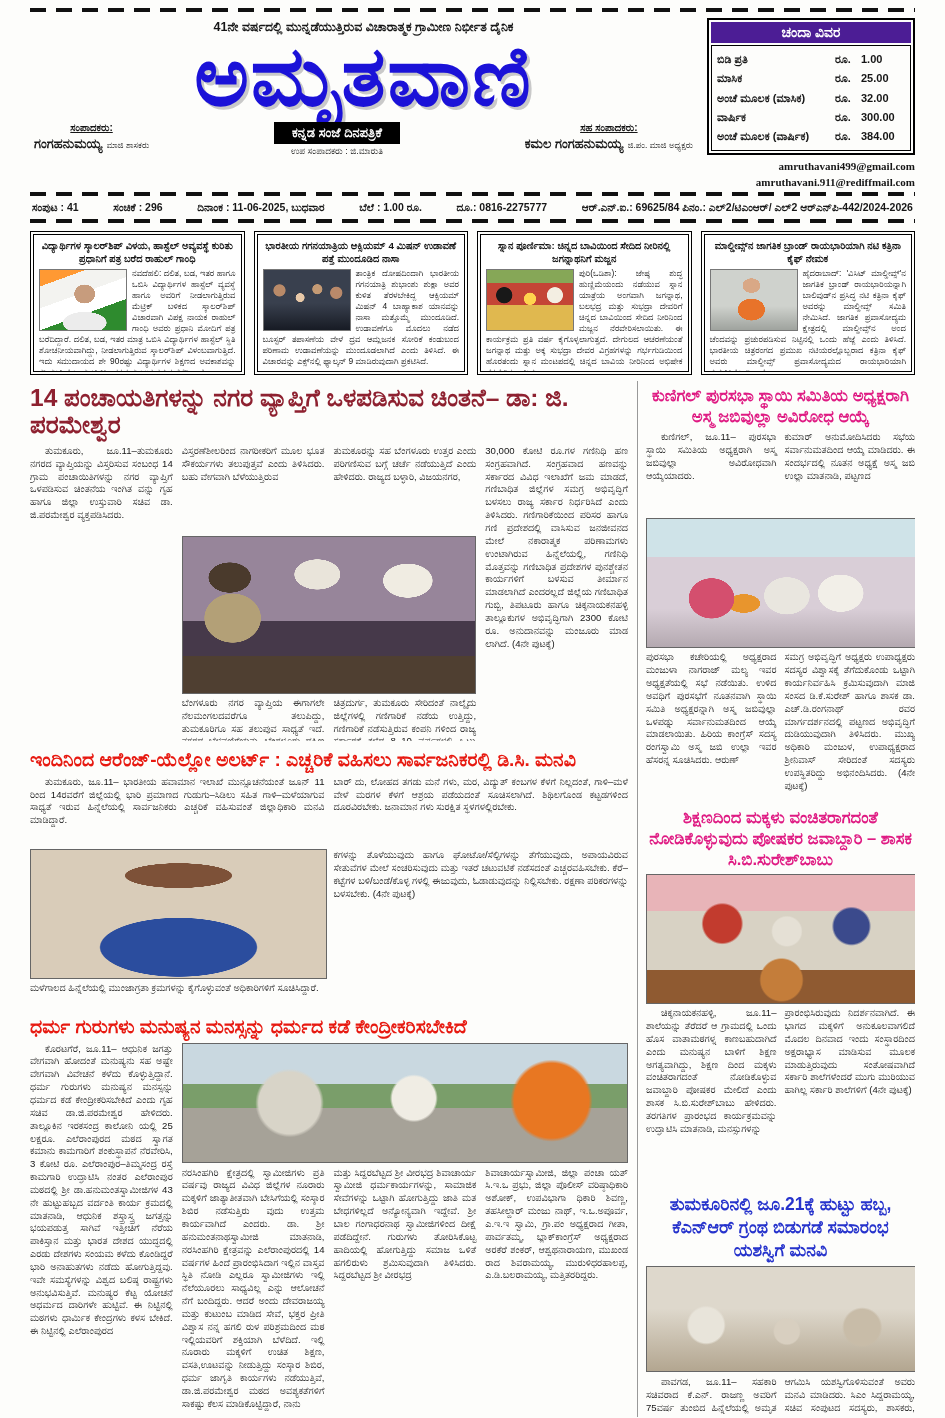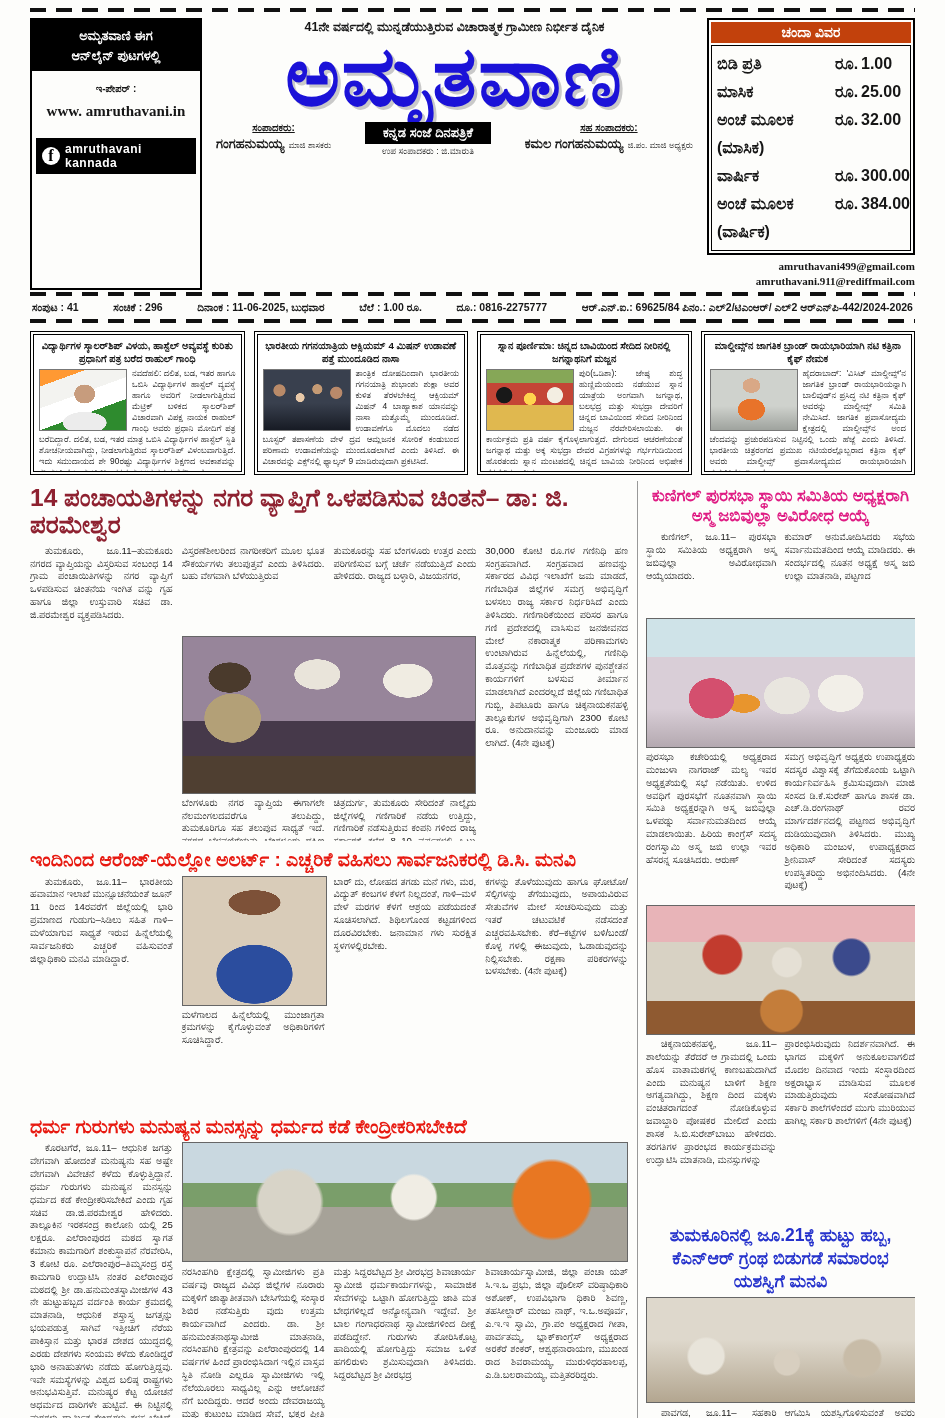--- a/index.html
+++ b/index.html
@@ -23,23 +23,23 @@
   .logo{font-size:83px;font-weight:bold;color:#1b12d8;line-height:1.02;letter-spacing:2px;
         text-shadow:3px 3px 0 #c9c9c9,-1px -1px 0 #fff;}
   .ed-row{display:flex;justify-content:space-between;align-items:flex-start;margin-top:2px;padding:0 4px;}
   .ed-label{font-size:10px;font-weight:bold;text-decoration:underline;}
   .ed-name{font-size:13px;font-weight:bold;}
   .ed-title{font-size:8.5px;}
   .badge{background:#000;color:#fff;font-weight:bold;font-size:13px;padding:3px 18px;display:inline-block;}
   .sub-ed{font-size:9px;margin-top:2px;}
   .sub-box{width:208px;}
   .sub-frame{border:2px solid #000;padding:2px;}
-  .sub-title{background:#c2410c;color:#fff;font-weight:bold;text-align:center;font-size:14px;padding:2px 0;}
+  .sub-title{background:#4c1d95;color:#fff;font-weight:bold;text-align:center;font-size:14px;padding:2px 0;}
   .sub-inner{border:1px solid #000;margin-top:2px;padding:4px 5px;}
-  .sub-row{display:flex;font-size:16px;font-weight:bold;line-height:1.75;}
+  .sub-row{display:flex;font-size:11px;font-weight:bold;line-height:1.75;}
   .sub-row .l{flex:1;text-align:left;}
   .sub-row .c{width:26px;}
   .sub-row .r{width:44px;text-align:left;}
   .emails{text-align:right;font-weight:bold;font-size:11px;font-family:"Liberation Serif",serif;margin-top:4px;line-height:1.4;}
   
   .dateline{display:flex;justify-content:space-between;font-size:10.5px;font-weight:bold;padding:3px 2px;}
   
   .briefs{display:grid;grid-template-columns:repeat(4,1fr);gap:9px;margin:8px 0 6px;}
   .brief{border:1px solid #000;outline:1px solid #000;outline-offset:2px;margin:3px;padding:4px 5px;height:128px;overflow:hidden;background:#fff;}
   .brief h3{margin:0 0 3px;font-size:9.8px;text-align:center;line-height:1.35;}
@@ -58,21 +58,21 @@
   .a1-grid{display:grid;grid-template-columns:repeat(4,1fr);grid-template-rows:88px 158px auto;gap:3px 9px;height:296px;overflow:hidden;}
   .a1-c1{grid-column:1;grid-row:1/4;}
   .a1-t2{grid-column:2;grid-row:1;}
   .a1-t3{grid-column:3;grid-row:1;}
   .a1-photo{grid-column:2/4;grid-row:2;}
   .a1-b2{grid-column:2;grid-row:3;}
   .a1-b3{grid-column:3;grid-row:3;}
   .a1-c4{grid-column:4;grid-row:1/4;}
   
   .h-red{color:#e71910;font-size:19px;font-weight:bold;margin:8px 0 5px;line-height:1.15;}
-  .al-grid{display:grid;grid-template-columns:repeat(4,1fr);gap:9px;height:232px;overflow:hidden;}
+  .al-grid{display:grid;grid-template-columns:repeat(2,1fr);gap:9px;height:232px;overflow:hidden;}
   .dc-photo{width:100%;height:128px;margin-bottom:3px;}
   
   .dh-grid{display:grid;grid-template-columns:repeat(4,1fr);grid-template-rows:120px auto;gap:4px 9px;height:388px;overflow:hidden;margin-top:2px;}
   .dh-c1{grid-column:1;grid-row:1/3;}
   .dh-photo{grid-column:2/5;grid-row:1;}
   .dh-c2{grid-column:2;grid-row:2;}
   .dh-c3{grid-column:3;grid-row:2;}
   .dh-c4{grid-column:4;grid-row:2;}
   
   .h-pink{color:#df1b83;font-size:16.5px;font-weight:bold;text-align:center;line-height:1.25;margin:4px 0 5px;}
@@ -138,32 +138,20 @@
     radial-gradient(circle at 80% 58%,#c8bca8 0 8%,transparent 9%),
     linear-gradient(180deg,#ded8cc 0 40%,#b3a690 100%);}
 </style>
 </head>
 <body>
 
 <div class="page">
   <div class="dash"></div>
 
   <div class="masthead">
-    <div class="online-box">
-      <div class="online-head">
-        <div>ಅಮೃತವಾಣಿ ಈಗ</div>
-        <div>ಆನ್‌ಲೈನ್ ಪುಟಗಳಲ್ಲಿ</div>
-      </div>
-      <div class="epaper">ಇ-ಪೇಪರ್ :</div>
-      <div class="website">www. amruthavani.in</div>
-      <div class="fb-strip">
-        <span class="fb-circle">f</span>
-        <span class="fb-text">amruthavani kannada</span>
-      </div>
-    </div>
 
     <div class="mast-center">
       <div class="tagline">41ನೇ ವರ್ಷದಲ್ಲಿ ಮುನ್ನಡೆಯುತ್ತಿರುವ ವಿಚಾರಾತ್ಮಕ ಗ್ರಾಮೀಣ ನಿರ್ಭೀತ ದೈನಿಕ</div>
       <div class="logo">ಅಮೃತವಾಣಿ</div>
       <div class="ed-row">
         <div>
           <div class="ed-label">ಸಂಪಾದಕರು:</div>
           <span class="ed-name">ಗಂಗಹನುಮಯ್ಯ</span>
           <span class="ed-title">ಮಾಜಿ ಶಾಸಕರು</span>
         </div>
@@ -280,26 +268,26 @@
         </div>
       </div>
 
       <div>
         <h2 class="h-red">ಇಂದಿನಿಂದ ಆರೆಂಜ್-ಯೆಲ್ಲೋ ಅಲರ್ಟ್ : ಎಚ್ಚರಿಕೆ ವಹಿಸಲು ಸಾರ್ವಜನಿಕರಲ್ಲಿ ಡಿ.ಸಿ. ಮನವಿ</h2>
         <div class="al-grid">
           <div class="bodytxt">
               <p class="ind">ತುಮಕೂರು, ಜೂ.11– ಭಾರತೀಯ ಹವಾಮಾನ ಇಲಾಖೆ ಮುನ್ಸೂಚನೆಯಂತೆ ಜೂನ್ 11 ರಿಂದ 14ರವರೆಗೆ ಜಿಲ್ಲೆಯಲ್ಲಿ ಭಾರಿ ಪ್ರಮಾಣದ ಗುಡುಗು–ಸಿಡಿಲು ಸಹಿತ ಗಾಳಿ–ಮಳೆಯಾಗುವ ಸಾಧ್ಯತೆ ಇರುವ ಹಿನ್ನೆಲೆಯಲ್ಲಿ ಸಾರ್ವಜನಿಕರು ಎಚ್ಚರಿಕೆ ವಹಿಸುವಂತೆ ಜಿಲ್ಲಾಧಿಕಾರಿ ಮನವಿ ಮಾಡಿದ್ದಾರೆ.</p>
             </div>
           <div class="bodytxt">
+              <p>ಬಾರ್ ದು, ಲೋಹದ ತಗಡು ಮನೆ ಗಳು, ಮರ, ವಿದ್ಯುತ್ ಕಂಬಗಳ ಕೆಳಗೆ ನಿಲ್ಲದಂತೆ, ಗಾಳಿ–ಮಳೆ ವೇಳೆ ಮರಗಳ ಕೆಳಗೆ ಆಶ್ರಯ ಪಡೆಯದಂತೆ ಸೂಚಿಸಲಾಗಿದೆ. ಶಿಥಿಲಗೊಂಡ ಕಟ್ಟಡಗಳಿಂದ ದೂರವಿರಬೇಕು. ಜನಾಮಾನ ಗಳು ಸುರಕ್ಷಿತ ಸ್ಥಳಗಳಲ್ಲಿರಬೇಕು.</p>
+            </div>
+          <div class="bodytxt">
             <div class="dc-photo photo ph-dc"></div>
             <p>ಮಳೆಗಾಲದ ಹಿನ್ನೆಲೆಯಲ್ಲಿ ಮುಂಜಾಗ್ರತಾ ಕ್ರಮಗಳನ್ನು ಕೈಗೊಳ್ಳುವಂತೆ ಅಧಿಕಾರಿಗಳಿಗೆ ಸೂಚಿಸಿದ್ದಾರೆ.</p>
           </div>
-          <div class="bodytxt">
-              <p>ಬಾರ್ ದು, ಲೋಹದ ತಗಡು ಮನೆ ಗಳು, ಮರ, ವಿದ್ಯುತ್ ಕಂಬಗಳ ಕೆಳಗೆ ನಿಲ್ಲದಂತೆ, ಗಾಳಿ–ಮಳೆ ವೇಳೆ ಮರಗಳ ಕೆಳಗೆ ಆಶ್ರಯ ಪಡೆಯದಂತೆ ಸೂಚಿಸಲಾಗಿದೆ. ಶಿಥಿಲಗೊಂಡ ಕಟ್ಟಡಗಳಿಂದ ದೂರವಿರಬೇಕು. ಜನಾಮಾನ ಗಳು ಸುರಕ್ಷಿತ ಸ್ಥಳಗಳಲ್ಲಿರಬೇಕು.</p>
-            </div>
           <div class="bodytxt">
               <p>ಕಗಳನ್ನು ತೊಳೆಯುವುದು ಹಾಗೂ ಘೋಟೋ/ಸೆಲ್ಫಿಗಳನ್ನು ತೆಗೆಯುವುದು, ಅಪಾಯವಿರುವ ಸೇತುವೆಗಳ ಮೇಲೆ ಸಂಚರಿಸುವುದು ಮತ್ತು ಇತರೆ ಚಟುವಟಿಕೆ ನಡೆಸದಂತೆ ಎಚ್ಚರವಹಿಸಬೇಕು. ಕೆರೆ–ಕಟ್ಟೆಗಳ ಬಳಿ/ಬಂಡೆ/ಕೊಳ್ಳ ಗಳಲ್ಲಿ ಈಜುವುದು, ಓಡಾಡುವುದನ್ನು ನಿಲ್ಲಿಸಬೇಕು. ರಕ್ಷಣಾ ಪರಿಕರಗಳನ್ನು ಬಳಸಬೇಕು. (4ನೇ ಪುಟಕ್ಕೆ)</p>
             </div>
         </div>
       </div>
 
       <div>
         <h2 class="h-red">ಧರ್ಮ ಗುರುಗಳು ಮನುಷ್ಯನ ಮನಸ್ಸನ್ನು ಧರ್ಮದ ಕಡೆ ಕೇಂದ್ರೀಕರಿಸಬೇಕಿದೆ</h2>
         <div class="dh-grid">
           <div class="dh-c1 bodytxt">
@@ -328,20 +316,21 @@
           <p>ಕುಮಾರ್ ಅನುಮೋದಿಸಿದರು ಸಭೆಯ ಸರ್ವಾನುಮತದಿಂದ ಆಯ್ಕೆ ಮಾಡಿದರು. ಈ ಸಂದರ್ಭದಲ್ಲಿ ನೂತನ ಅಧ್ಯಕ್ಷೆ ಅಸ್ಮ ಜಬಿ ಉಲ್ಲಾ ಮಾತನಾಡಿ, ಪಟ್ಟಣದ</p>
         </div>
         <div class="kn-photo photo ph-kunigal"></div>
         <div class="two-col kn-bottom bodytxt">
           <p>ಪುರಸಭಾ ಕಚೇರಿಯಲ್ಲಿ ಅಧ್ಯಕ್ಷರಾದ ಮಂಜುಳಾ ನಾಗರಾಜ್ ಮಲ್ಯ ಇವರ ಅಧ್ಯಕ್ಷತೆಯಲ್ಲಿ ಸಭೆ ನಡೆಯಿತು. ಉಳಿದ ಅವಧಿಗೆ ಪುರಸಭೆಗೆ ನೂತನವಾಗಿ ಸ್ಥಾಯಿ ಸಮಿತಿ ಅಧ್ಯಕ್ಷರನ್ನಾಗಿ ಅಸ್ಮ ಜಬಿವುಲ್ಲಾ ಒಳಪಡ್ನು ಸರ್ವಾನುಮತದಿಂದ ಆಯ್ಕೆ ಮಾಡಲಾಯಿತು. ಹಿರಿಯ ಕಾಂಗ್ರೆಸ್ ಸದಸ್ಯ ರಂಗಸ್ವಾಮಿ ಅಸ್ಮ ಜಬಿ ಉಲ್ಲಾ ಇವರ ಹೆಸರನ್ನ ಸೂಚಿಸಿದರು. ಆರುಣ್</p>
           <p>ಸಮಗ್ರ ಅಭಿವೃದ್ಧಿಗೆ ಅಧ್ಯಕ್ಷರು ಉಪಾಧ್ಯಕ್ಷರು ಸದಸ್ಯರ ವಿಶ್ವಾಸಕ್ಕೆ ತೆಗೆದುಕೊಂಡು ಒಟ್ಟಾಗಿ ಕಾರ್ಯನಿರ್ವಹಿಸಿ ಕ್ರಮಿಸುವುದಾಗಿ ಮಾಜಿ ಸಂಸದ ಡಿ.ಕೆ.ಸುರೇಶ್ ಹಾಗೂ ಶಾಸಕ ಡಾ. ಎಚ್.ಡಿ.ರಂಗನಾಥ್ ರವರ ಮಾರ್ಗದರ್ಶನದಲ್ಲಿ ಪಟ್ಟಣದ ಅಭಿವೃದ್ಧಿಗೆ ದುಡಿಯುವುದಾಗಿ ತಿಳಿಸಿದರು. ಮುಖ್ಯ ಅಧಿಕಾರಿ ಮಂಜುಳ, ಉಪಾಧ್ಯಕ್ಷರಾದ ಶ್ರೀನಿವಾಸ್ ಸೇರಿದಂತೆ ಸದಸ್ಯರು ಉಪಸ್ಥಿತರಿದ್ದು ಅಭಿನಂದಿಸಿದರು. (4ನೇ ಪುಟಕ್ಕೆ)</p>
         </div>
       </div>
 
       <div>
+        <h2 class="h-pink">ಶಿಕ್ಷಣದಿಂದ ಮಕ್ಕಳು ವಂಚಿತರಾಗದಂತೆ ನೋಡಿಕೊಳ್ಳುವುದು ಪೋಷಕರ ಜವಾಬ್ದಾರಿ – ಶಾಸಕ ಸಿ.ಬಿ.ಸುರೇಶ್‌ಬಾಬು</h2>
         <div class="sk-photo photo ph-lamp"></div>
         <div class="two-col sk-bottom bodytxt">
           <p class="ind">ಚಿಕ್ಕನಾಯಕನಹಳ್ಳಿ, ಜೂ.11– ಶಾಲೆಯನ್ನು ತೆರೆದರೆ ಆ ಗ್ರಾಮದಲ್ಲಿ ಒಂದು ಹೊಸ ವಾತಾಮಠಗಳ್ನ ಕಾಣಬಹುದಾಗಿದೆ ಎಂದು ಮನುಷ್ಯನ ಬಾಳಿಗೆ ಶಿಕ್ಷಣ ಅಗತ್ಯವಾಗಿದ್ದು, ಶಿಕ್ಷಣ ದಿಂದ ಮಕ್ಕಳು ವಂಚಿತರಾಗದಂತೆ ನೋಡಿಕೊಳ್ಳುವ ಜವಾಬ್ದಾರಿ ಪೋಷಕರ ಮೇಲಿದೆ ಎಂದು ಶಾಸಕ ಸಿ.ಬಿ.ಸುರೇಶ್‌ಬಾಬು ಹೇಳಿದರು. ತರಗತಿಗಳ ಪ್ರಾರಂಭದ ಕಾರ್ಯಕ್ರಮವನ್ನು ಉದ್ಘಾಟಿಸಿ ಮಾತನಾಡಿ, ಮನಸ್ಸುಗಳನ್ನು</p>
           <p>ಪ್ರಾರಂಭಿಸಿರುವುದು ನಿದರ್ಶನವಾಗಿದೆ. ಈ ಭಾಗದ ಮಕ್ಕಳಿಗೆ ಅನುಕೂಲವಾಗಲಿದೆ ಮೊದಲ ದಿನವಾದ ಇಂದು ಸಂಸ್ಥಾರದಿಂದ ಅಕ್ಷರಾಭ್ಯಾಸ ಮಾಡಿಸುವ ಮೂಲಕ ಮಾಡುತ್ತಿರುವುದು ಸಂತೋಷವಾಗಿದೆ ಸರ್ಕಾರಿ ಶಾಲೆಗಳೆಂದರೆ ಮುಗು ಮುರಿಯುವ ಹಾಗಿಲ್ಲ ಸರ್ಕಾರಿ ಶಾಲೆಗಳಿಗೆ (4ನೇ ಪುಟಕ್ಕೆ)</p>
         </div>
       </div>
 
       <div>
         <h2 class="h-blue">ತುಮಕೂರಿನಲ್ಲಿ ಜೂ.21ಕ್ಕೆ ಹುಟ್ಟು ಹಬ್ಬ, ಕೆಎನ್‌ಆರ್ ಗ್ರಂಥ ಬಿಡುಗಡೆ ಸಮಾರಂಭ ಯಶಸ್ವಿಗೆ ಮನವಿ</h2>
         <div class="gr-photo photo ph-meeting"></div>

